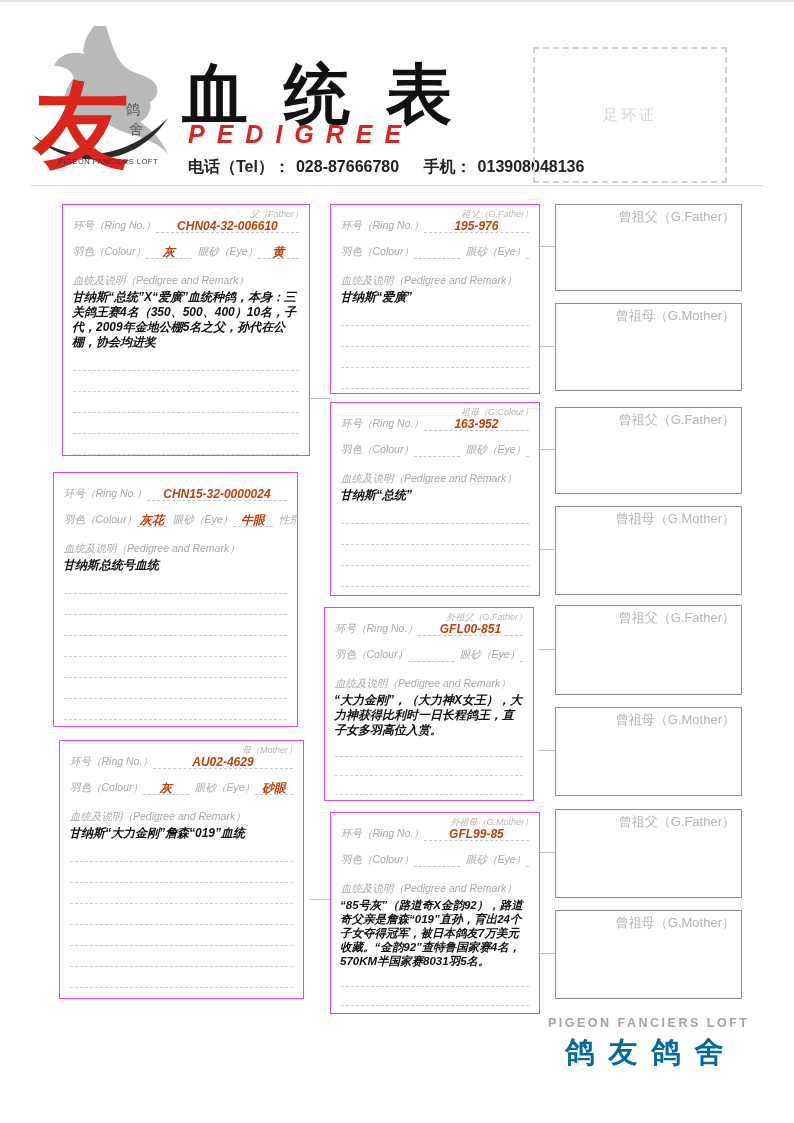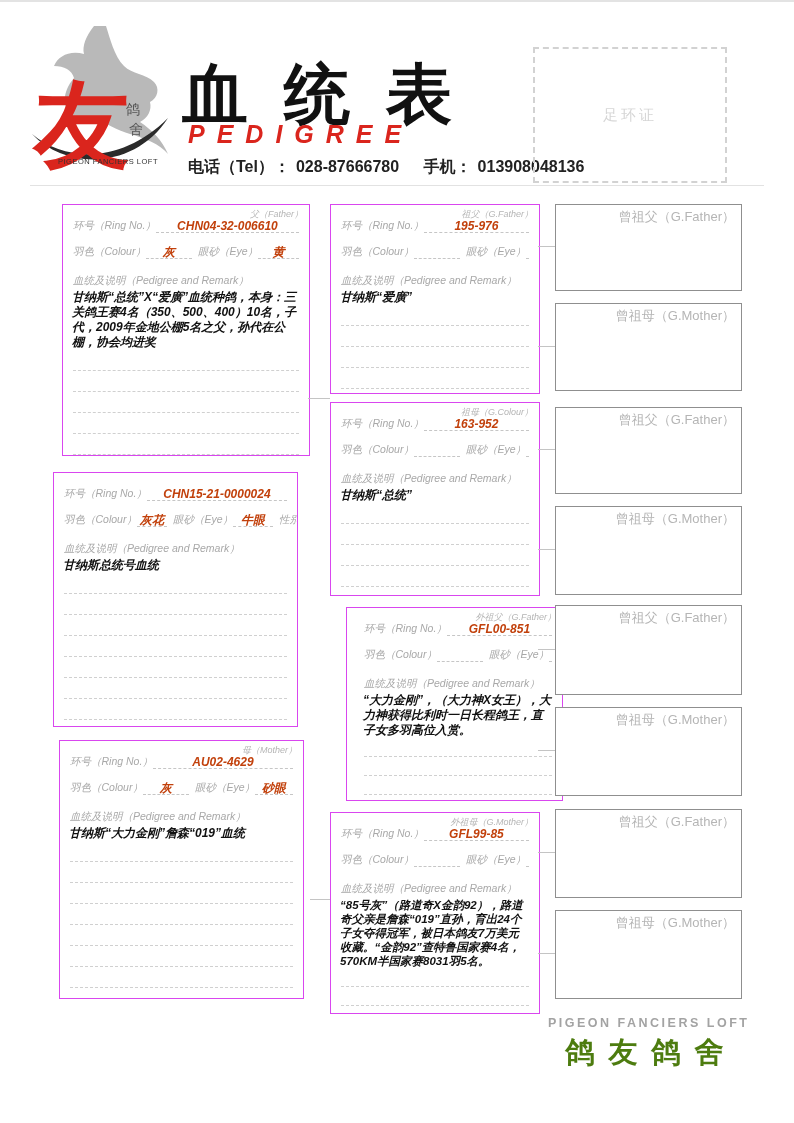--- a/index.html
+++ b/index.html
@@ -31,21 +31,21 @@
   .rtext.small{font-size:11.5px;line-height:14px;}
   .wl{margin:0 10px;height:20px;border-bottom:1px dashed #d0d0d0;}
   .wl.s{height:18px;}
   .gbox{position:absolute;background:#fff;border:1px solid #8f8f8f;}
   .gbox .corner{font-size:13px;}
   .conn{position:absolute;height:1px;background:#c4c4c4;}
   
   .footer-en{position:absolute;left:548px;top:1014px;width:196px;text-align:center;font-size:12.5px;
              font-weight:bold;letter-spacing:2.5px;color:#a3a3a3;white-space:nowrap;}
   .footer-cn{position:absolute;left:543px;top:1031px;width:206px;text-align:center;font-size:29px;
-             font-weight:bold;letter-spacing:3px;color:#4d7c0f;white-space:nowrap;}
+             font-weight:bold;letter-spacing:3px;color:#0369a1;white-space:nowrap;}
 </style>
 </head>
 <body>
 
 <div class="page">
 
   <svg class="logo" viewBox="0 0 162 150" xmlns="http://www.w3.org/2000/svg">
     <path fill="#b9b9b9" d="M66,4 C58,14 54,24 56,32 C42,28 30,34 26,44 C36,44 44,48 46,56 C34,70 34,86 44,94 C50,98 60,98 68,94 C76,102 90,108 102,112 C116,116 132,122 140,132 C134,118 124,108 112,100 C120,96 124,88 122,80 C130,76 132,66 126,60 C118,52 104,52 96,44 C86,34 82,16 78,4 Z"></path>
     <path fill="#2b2b2b" d="M4,112 C40,142 96,140 140,96 C108,146 40,150 4,112 Z"></path>
     <text x="6" y="136" font-size="96" font-weight="bold" fill="#da251d" font-family="Liberation Serif, serif">友</text>
@@ -81,21 +81,21 @@
     <div class="wl"></div>
     <div class="wl"></div>
     <div class="wl"></div>
     <div class="wl"></div>
 
   </div>
 
   <div class="box" style="left:53px;top:470px;width:243px;height:253px;">
     <div class="frow ring">
       <span class="flabel">环号（Ring No.）</span>
-      <span class="fline"><span class="fval">CHN15-21-0000024</span></span>
+      <span class="fline"><span class="fval">CHN15-32-0000024</span></span>
     </div>
     <div class="frow attrs">
       <span class="flabel">羽色（Colour）</span>
       <span class="fline fixed" style="width:30px"><span class="fval">灰花</span></span>
       <span class="flabel">眼砂（Eye）</span>
       <span class="fline fixed" style="width:40px"><span class="fval">牛眼</span></span>
       <span class="flabel">性别（Sex）</span>
 
     </div>
     <div class="rlabel">血统及说明（Pedigree and Remark）</div>
@@ -169,21 +169,21 @@
     </div>
     <div class="rlabel">血统及说明（Pedigree and Remark）</div>
     <div class="rtext">甘纳斯“总统”</div>
     <div class="wl"></div>
     <div class="wl"></div>
     <div class="wl"></div>
     <div class="wl"></div>
     <div class="wl"></div>
   </div>
 
-  <div class="box" style="left:346px;top:605px;width:208px;height:192px;padding-left:7px;">
+  <div class="box" style="left:324px;top:605px;width:208px;height:192px;">
     <div class="corner">外祖父（G.Father）</div>
     <div class="frow ring">
       <span class="flabel">环号（Ring No.）</span>
       <span class="fline"><span class="fval">GFL00-851</span></span>
     </div>
     <div class="frow attrs">
       <span class="flabel">羽色（Colour）</span>
       <span class="fline fixed"><span class="fval"></span></span>
       <span class="flabel">眼砂（Eye）</span>
       <span class="fline"><span class="fval"></span></span>

